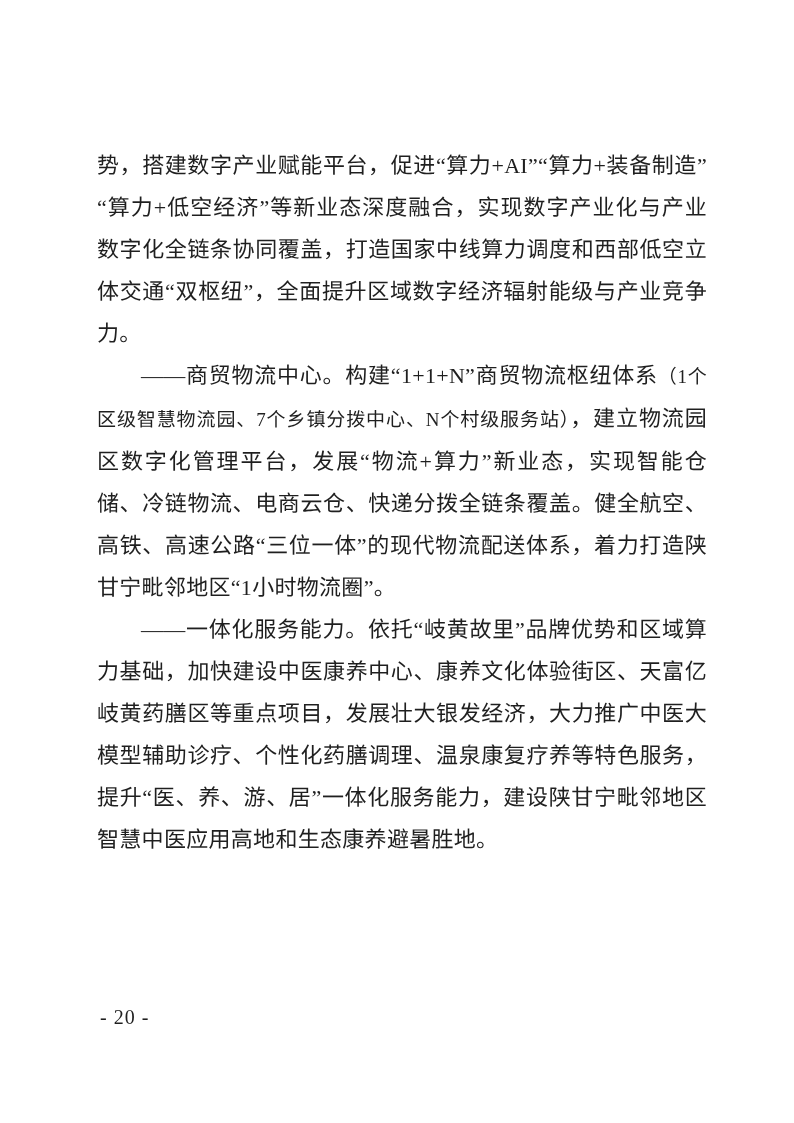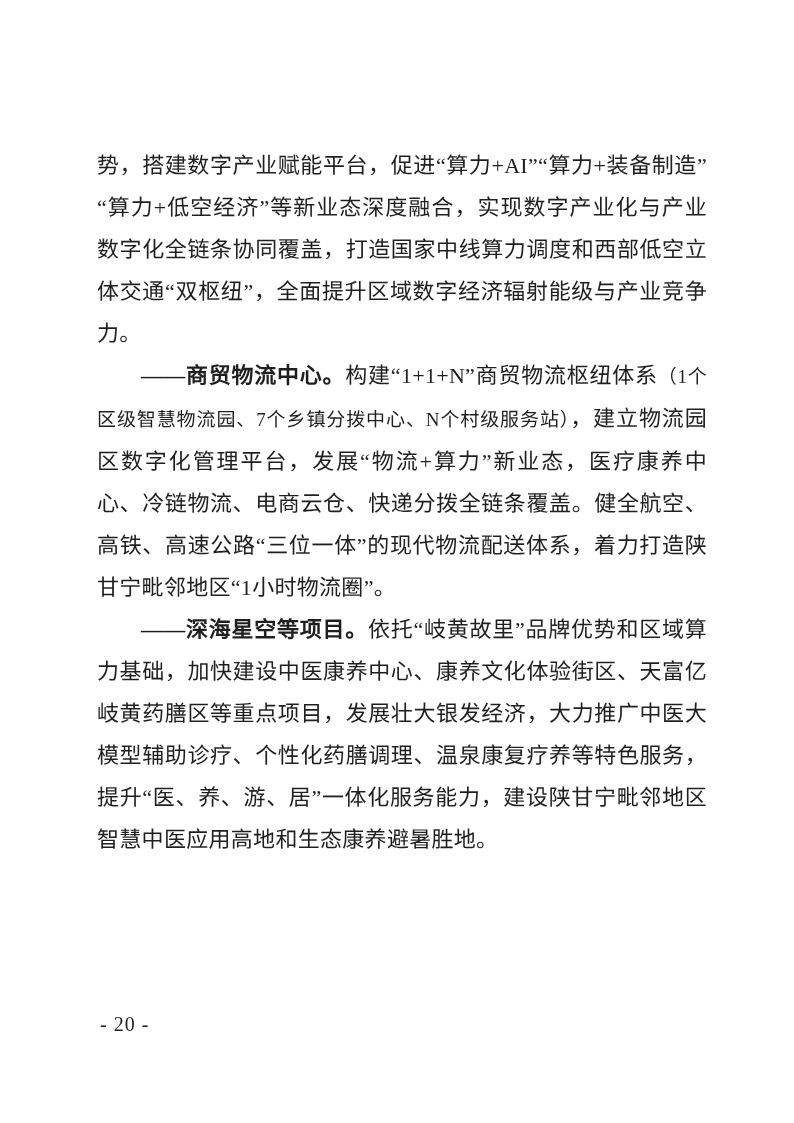--- a/index.html
+++ b/index.html
@@ -29,45 +29,44 @@
     line-height: 42px;
     text-align: justify;
     text-justify: inter-ideograph;
     letter-spacing: 0.3px;
     word-break: break-all;
   }
   .para.indent {
     text-indent: 44px;
   }
   .lead {
-    font-weight: bold;
+    font-weight: normal;
   }
   .paren-note {
     font-size: 19px;
   }
   .page-number {
     position: absolute;
     left: 100px;
     top: 1004px;
     font-size: 20px;
     line-height: 26px;
     letter-spacing: 1px;
     color: #1f1f1f;
-    margin-top: 7px;
   }
 </style>
 </head>
 <body>
 
 <div class="page">
   <div class="text-block">
 
     <p class="para"><span>势，搭建数字产业赋能平台，促进“算力+AI”“算力+装备制造”“算力+低空经济”等新业态深度融合，实现数字产业化与产业数字化全链条协同覆盖，打造国家中线算力调度和西部低空立体交通“双枢纽”，全面提升区域数字经济辐射能级与产业竞争力。</span></p>
 
-    <p class="para indent"><span class="lead">——商贸物流中心。</span><span>构建“1+1+N”商贸物流枢纽体系</span><span class="paren-note">（1个区级智慧物流园、7个乡镇分拨中心、N个村级服务站）</span><span>，建立物流园区数字化管理平台，发展“物流+算力”新业态，医疗康养中心、冷链物流、电商云仓、快递分拨全链条覆盖。健全航空、高铁、高速公路“三位一体”的现代物流配送体系，着力打造陕甘宁毗邻地区“1小时物流圈”。</span></p>
+    <p class="para indent"><span class="lead">——商贸物流中心。</span><span>构建“1+1+N”商贸物流枢纽体系</span><span class="paren-note">（1个区级智慧物流园、7个乡镇分拨中心、N个村级服务站）</span><span>，建立物流园区数字化管理平台，发展“物流+算力”新业态，实现智能仓储、冷链物流、电商云仓、快递分拨全链条覆盖。健全航空、高铁、高速公路“三位一体”的现代物流配送体系，着力打造陕甘宁毗邻地区“1小时物流圈”。</span></p>
 
-    <p class="para indent"><span class="lead">——深海星空等项目。</span><span>依托“岐黄故里”品牌优势和区域算力基础，加快建设中医康养中心、康养文化体验街区、天富亿岐黄药膳区等重点项目，发展壮大银发经济，大力推广中医大模型辅助诊疗、个性化药膳调理、温泉康复疗养等特色服务，提升“医、养、游、居”一体化服务能力，建设陕甘宁毗邻地区智慧中医应用高地和生态康养避暑胜地。</span></p>
+    <p class="para indent"><span class="lead">——一体化服务能力。</span><span>依托“岐黄故里”品牌优势和区域算力基础，加快建设中医康养中心、康养文化体验街区、天富亿岐黄药膳区等重点项目，发展壮大银发经济，大力推广中医大模型辅助诊疗、个性化药膳调理、温泉康复疗养等特色服务，提升“医、养、游、居”一体化服务能力，建设陕甘宁毗邻地区智慧中医应用高地和生态康养避暑胜地。</span></p>
 
 
   </div>
 
   <div class="page-number">- 20 -</div>
 </div>
 
 </body></html>

